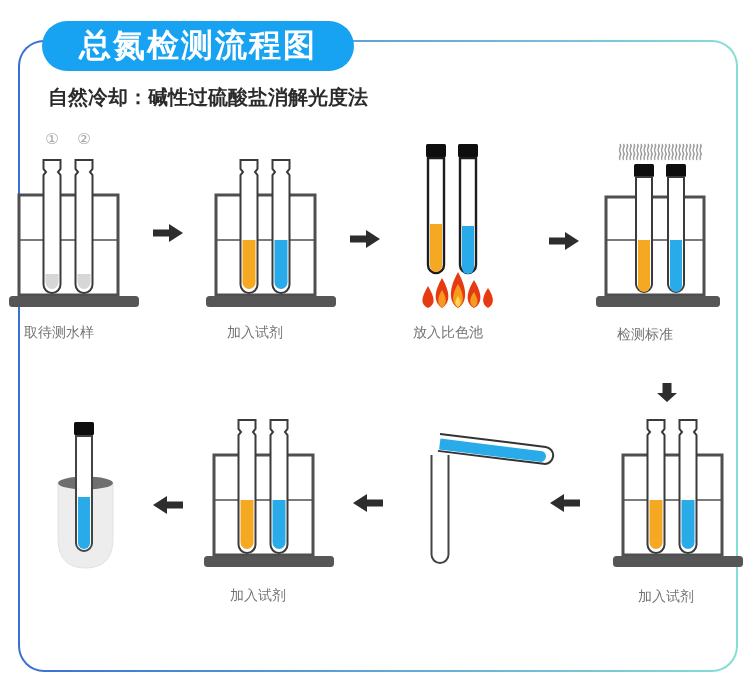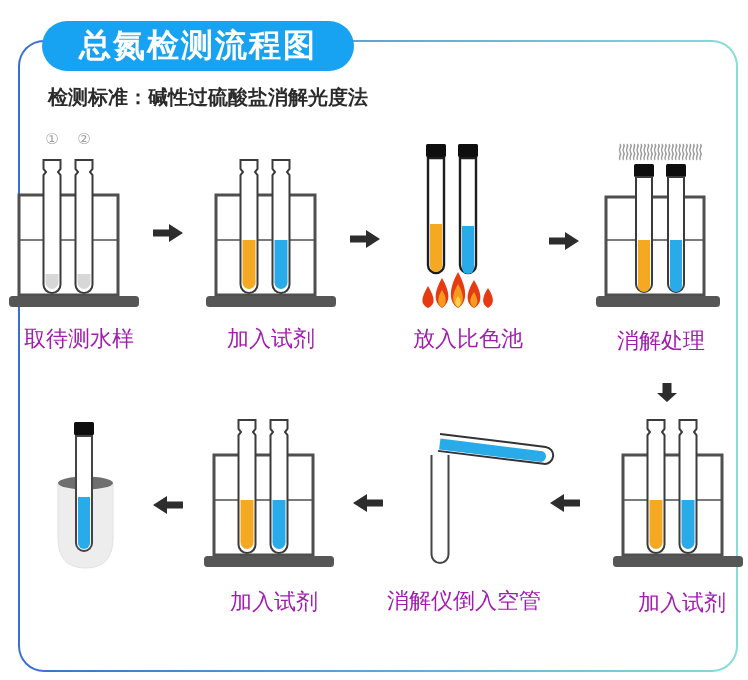--- a/index.html
+++ b/index.html
@@ -6,21 +6,21 @@
   .canvas{position:relative;width:748px;height:680px;background:#ffffff;overflow:hidden;
           font-family:"Liberation Sans","DejaVu Sans",sans-serif;}
   .frame{position:absolute;left:18px;top:40px;width:720px;height:632px;border-radius:26px;
          background:linear-gradient(90deg,#3a6fd2,#86ddd8);}
   .frame-inner{position:absolute;left:2px;top:2px;right:2px;bottom:2px;border-radius:24px;background:#ffffff;}
   .badge{position:absolute;left:42px;top:21px;width:312px;height:50px;background:#17a3f2;border-radius:27px;
          display:flex;align-items:center;justify-content:center;color:#ffffff;font-size:32px;font-weight:bold;
          letter-spacing:2px;z-index:3;}
   .standard{position:absolute;left:48px;top:84px;font-size:20px;font-weight:600;color:#2b2b2b;z-index:2;white-space:nowrap;}
   .art{position:absolute;z-index:2;}
-  .step-label{position:absolute;font-size:22px;color:#a21caf;z-index:2;white-space:nowrap;text-align:center;}
+  .step-label{position:absolute;font-size:14px;color:#737373;z-index:2;white-space:nowrap;text-align:center;}
   .mark{position:absolute;width:16px;text-align:center;font-size:15px;color:#a3a3a3;z-index:2;}
   .arrow{position:absolute;z-index:2;}
 </style>
 </head>
 <body>
 
 <div class="canvas">
 
   <svg width="0" height="0" style="position:absolute" aria-hidden="true">
     <defs>
@@ -48,21 +48,21 @@
   </svg>
 
   <div class="frame">
     <div class="frame-inner"></div>
   </div>
 
   <div class="badge">
     <span>总氮检测流程图</span>
   </div>
 
-  <div class="standard">检测标准：碱性过硫酸盐消解光度法</div>
+  <div class="standard">自然冷却：碱性过硫酸盐消解光度法</div>
 
   <div class="mark" style="left:44px;top:130px">①</div>
   <div class="mark" style="left:76px;top:130px">②</div>
 
   <svg class="art" style="left:8px;top:152px" width="132" height="156" viewBox="0 0 132 156">
     <use href="#rack"></use>
     <use href="#tube-n" transform="translate(44,8)" fill="#fff" stroke="#3b3b3b" stroke-width="2"></use>
     <use href="#tube-n" transform="translate(76,8)" fill="#fff" stroke="#3b3b3b" stroke-width="2"></use>
     <use href="#liq-s" transform="translate(44,122)" fill="#d7d7d7"></use>
     <use href="#liq-s" transform="translate(76,122)" fill="#d7d7d7"></use>
@@ -174,18 +174,17 @@
     <path d="M18,63 V118 Q18,148 45.5,148 Q73,148 73,118 V63 Z" stroke="#e2e2e2" stroke-width="1" fill="#ededed"></path>
     <ellipse cx="45.5" cy="63" rx="27.5" ry="6.5" fill="#6f6f6f"></ellipse>
     <use href="#cap" transform="translate(44,2)" fill="#0e0e0e"></use>
     <use href="#tube-c" transform="translate(44,16)" fill="#fff" stroke="#444444" stroke-width="2"></use>
     <use href="#liq-d" transform="translate(44,77)" fill="#2aabe9"></use>
   </svg>
 
   <div class="step-label" style="left:24px;top:324px">取待测水样</div>
   <div class="step-label" style="left:227px;top:324px">加入试剂</div>
   <div class="step-label" style="left:413px;top:324px">放入比色池</div>
-  <div class="step-label" style="left:617px;top:326px">消解处理</div>
+  <div class="step-label" style="left:617px;top:326px">检测标准</div>
   <div class="step-label" style="left:638px;top:588px">加入试剂</div>
-  <div class="step-label" style="left:387px;top:586px">消解仪倒入空管</div>
   <div class="step-label" style="left:230px;top:587px">加入试剂</div>
 
 </div>
 
 </body></html>

